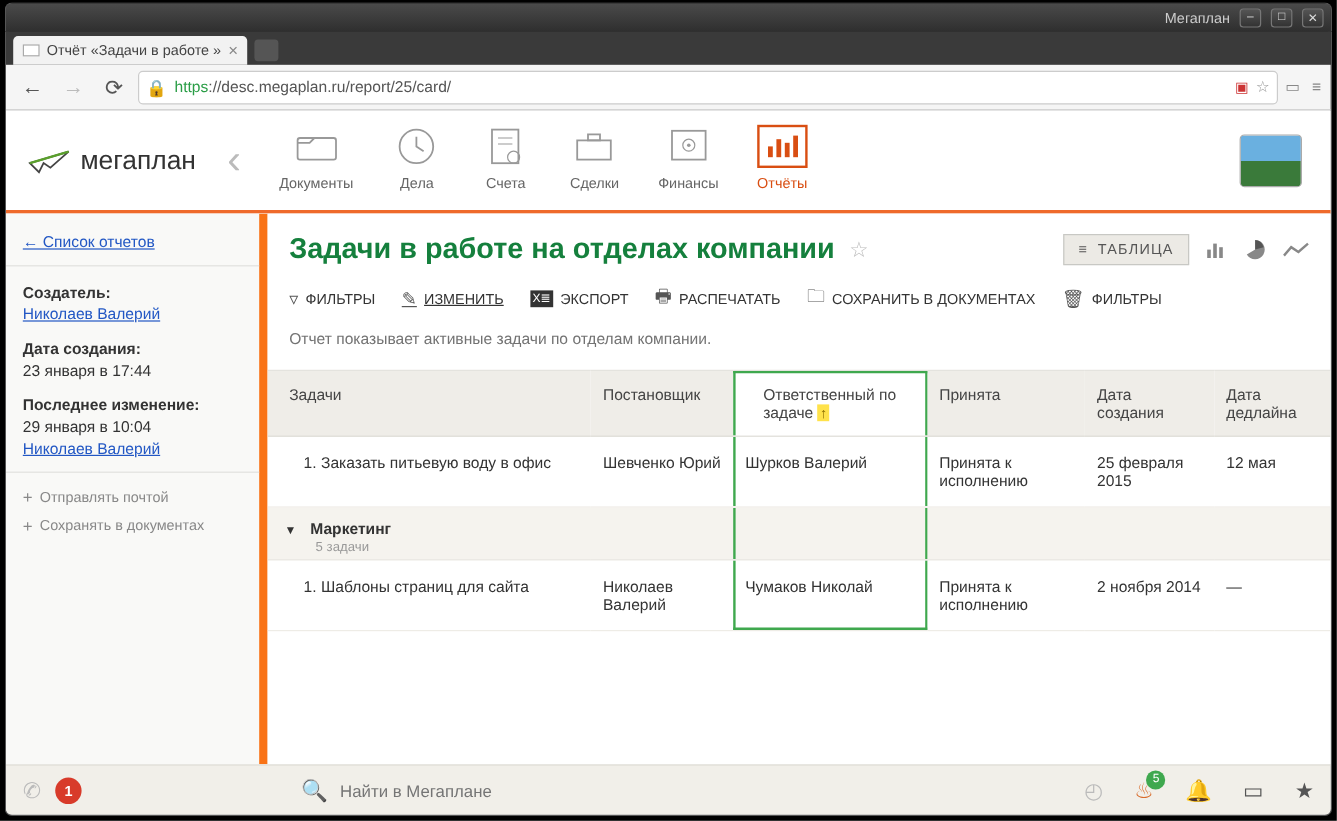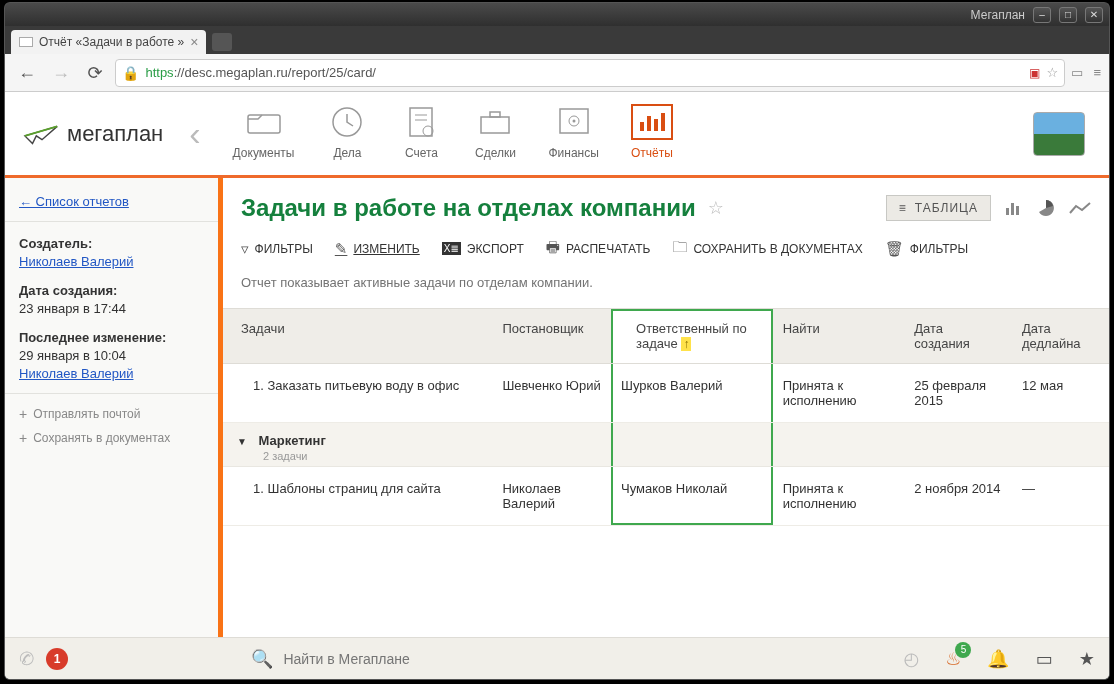--- a/index.html
+++ b/index.html
@@ -153,21 +153,21 @@
     border:1px solid #aaa;
   }
   
   .body {
     flex:1; display:flex; overflow:hidden;
     background: #f9f9f7;
   }
   .sidebar {
     width: 218px;
     background:#f9f9f7;
-    border-right:5px solid #f97316;
+    border-right:7px solid #f97316;
     padding: 16px 14px;
     font-size:13px;
     color:#333;
   }
   .sidebar a { color:#2257c4; text-decoration: underline; }
   .sidebar .label { font-weight:bold; margin-top:14px; }
   .sidebar .val { margin-top:3px; }
   .side-sep { height:1px; background:#e2e2de; margin:12px -14px; }
   .side-action { color:#888; margin-top:8px; display:flex; align-items:center; font-size:12px; }
   .side-action .plus { color:#888; font-size:14px; margin-right:6px; }
@@ -495,41 +495,41 @@
                 <col class="c6">
               </colgroup>
             <thead>
               <tr>
                 <th><span style="padding-left:8px;">Задачи</span></th>
                 <th>Постановщик</th>
                 <th class="highlight">
                   <span>Ответственный по задаче</span>
                   <span class="sort-arrow">↑</span>
                 </th>
-                <th>Найти</th>
+                <th>Принята</th>
                 <th>Дата создания</th>
                 <th>Дата дедлайна</th>
               </tr>
             </thead>
             <tbody>
 
               <tr class="row">
                 <td class="first"><span>1.</span> <span>Заказать питьевую воду в офис</span></td>
                 <td>Шевченко Юрий</td>
                 <td class="highlight">Шурков Валерий</td>
                 <td>Принята к исполнению</td>
                 <td>25 февраля 2015</td>
                 <td>12 мая</td>
               </tr>
 
               <tr class="group">
                 <td colspan="2">
                   <span class="caret">▼</span>
                   <span class="gname">Маркетинг</span>
-                  <span class="gcount">2 задачи</span>
+                  <span class="gcount">5 задачи</span>
                 </td>
                 <td class="highlight"></td>
                 <td colspan="3"></td>
               </tr>
               <tr class="row">
                 <td class="first"><span>1.</span> <span>Шаблоны страниц для сайта</span></td>
                 <td>Николаев Валерий</td>
                 <td class="highlight">Чумаков Николай</td>
                 <td>Принята к исполнению</td>
                 <td>2 ноября 2014</td>

